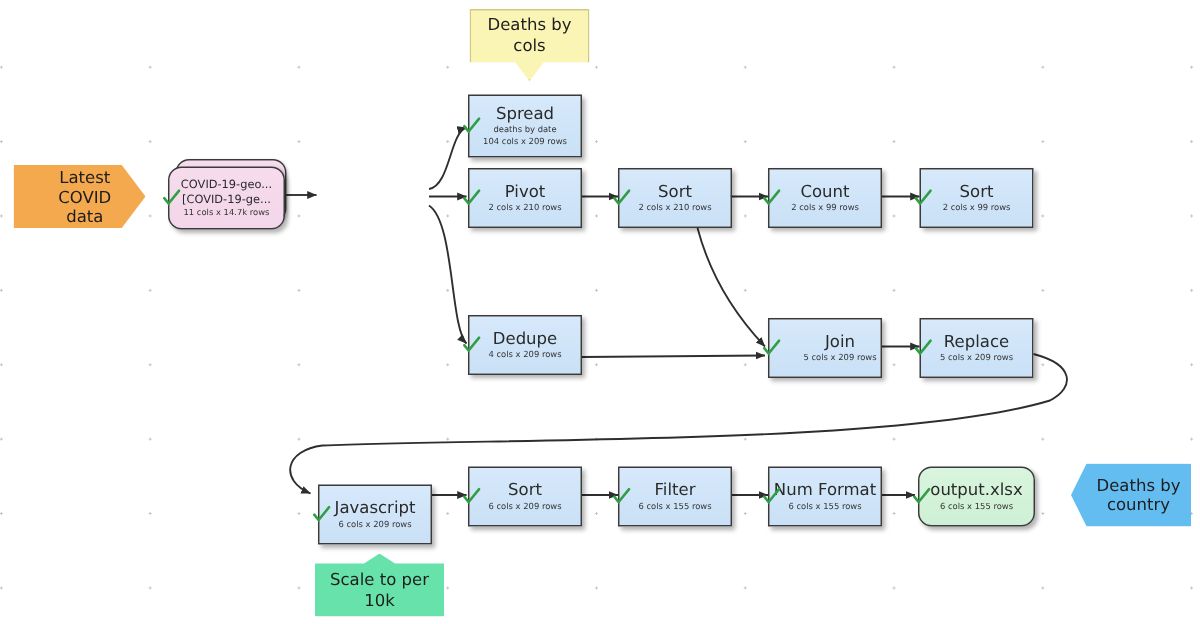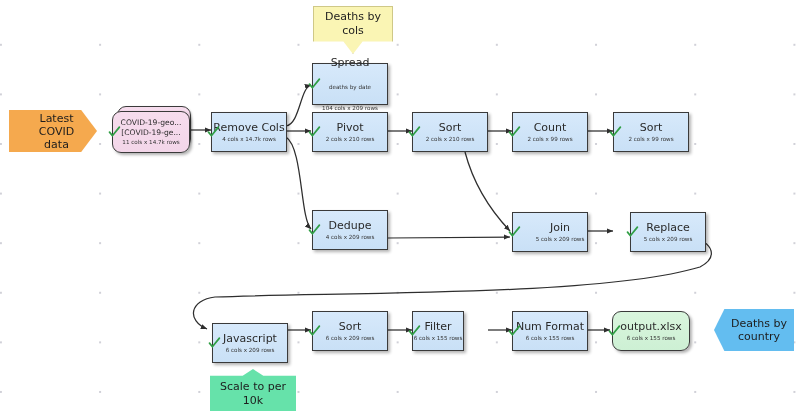--- a/index.html
+++ b/index.html
@@ -216,31 +216,22 @@
     <span class="check">
       <svg viewBox="0 0 13 13" width="13" height="13">
         <path d="M1.5,6.6 L4.4,10.2 L11.4,1.6" stroke="#2f9e44" stroke-width="1.7" fill="none" stroke-linecap="round"></path>
       </svg>
     </span>
     <div class="fline">COVID-19-geo...</div>
     <div class="fline">[COVID-19-ge...</div>
     <div class="sub">11 cols x 14.7k rows</div>
   </div>
 
-  <div class="node" style="left:211px; top:112px; width:76px; height:40px;">
-    <span class="check">
-      <svg viewBox="0 0 13 13" width="13" height="13">
-          <path d="M1.5,6.6 L4.4,10.2 L11.4,1.6" stroke="#2f9e44" stroke-width="1.7" fill="none" stroke-linecap="round"></path>
-        </svg>
-    </span>
-    <div class="title">Remove Cols</div>
-    <div class="sub">4 cols x 14.7k rows</div>
-  </div>
-
-  <div class="node" style="left:312px; top:63px; width:76px; height:42px;gap:13px;">
+
+  <div class="node" style="left:312px; top:63px; width:76px; height:42px;">
     <span class="check">
       <svg viewBox="0 0 13 13" width="13" height="13">
           <path d="M1.5,6.6 L4.4,10.2 L11.4,1.6" stroke="#2f9e44" stroke-width="1.7" fill="none" stroke-linecap="round"></path>
         </svg>
     </span>
     <div class="title">Spread</div>
     <div class="sub two">deaths by date</div>
     <div class="sub two" style="margin-top:0">104 cols x 209 rows</div>
   </div>
 
@@ -297,21 +288,21 @@
   <div class="node" style="left:512px; top:212px; width:76px; height:40px;padding-left:20px;">
     <span class="check">
       <svg viewBox="0 0 13 13" width="13" height="13">
           <path d="M1.5,6.6 L4.4,10.2 L11.4,1.6" stroke="#2f9e44" stroke-width="1.7" fill="none" stroke-linecap="round"></path>
         </svg>
     </span>
     <div class="title">Join</div>
     <div class="sub">5 cols x 209 rows</div>
   </div>
 
-  <div class="node" style="left:613px; top:212px; width:76px; height:40px;margin-left:17px;">
+  <div class="node" style="left:613px; top:212px; width:76px; height:40px;">
     <span class="check">
       <svg viewBox="0 0 13 13" width="13" height="13">
           <path d="M1.5,6.6 L4.4,10.2 L11.4,1.6" stroke="#2f9e44" stroke-width="1.7" fill="none" stroke-linecap="round"></path>
         </svg>
     </span>
     <div class="title">Replace</div>
     <div class="sub">5 cols x 209 rows</div>
   </div>
 
   <div class="node" style="left:212px; top:311px; width:76px; height:40px;margin-top:12px;">
@@ -327,21 +318,21 @@
   <div class="node" style="left:312px; top:311px; width:76px; height:40px;">
     <span class="check">
       <svg viewBox="0 0 13 13" width="13" height="13">
           <path d="M1.5,6.6 L4.4,10.2 L11.4,1.6" stroke="#2f9e44" stroke-width="1.7" fill="none" stroke-linecap="round"></path>
         </svg>
     </span>
     <div class="title">Sort</div>
     <div class="sub">6 cols x 209 rows</div>
   </div>
 
-  <div class="node" style="left:412px; top:311px; width:52px; height:40px;">
+  <div class="node" style="left:412px; top:311px; width:76px; height:40px;">
     <span class="check">
       <svg viewBox="0 0 13 13" width="13" height="13">
           <path d="M1.5,6.6 L4.4,10.2 L11.4,1.6" stroke="#2f9e44" stroke-width="1.7" fill="none" stroke-linecap="round"></path>
         </svg>
     </span>
     <div class="title">Filter</div>
     <div class="sub">6 cols x 155 rows</div>
   </div>
 
   <div class="node" style="left:512px; top:311px; width:76px; height:40px;">

